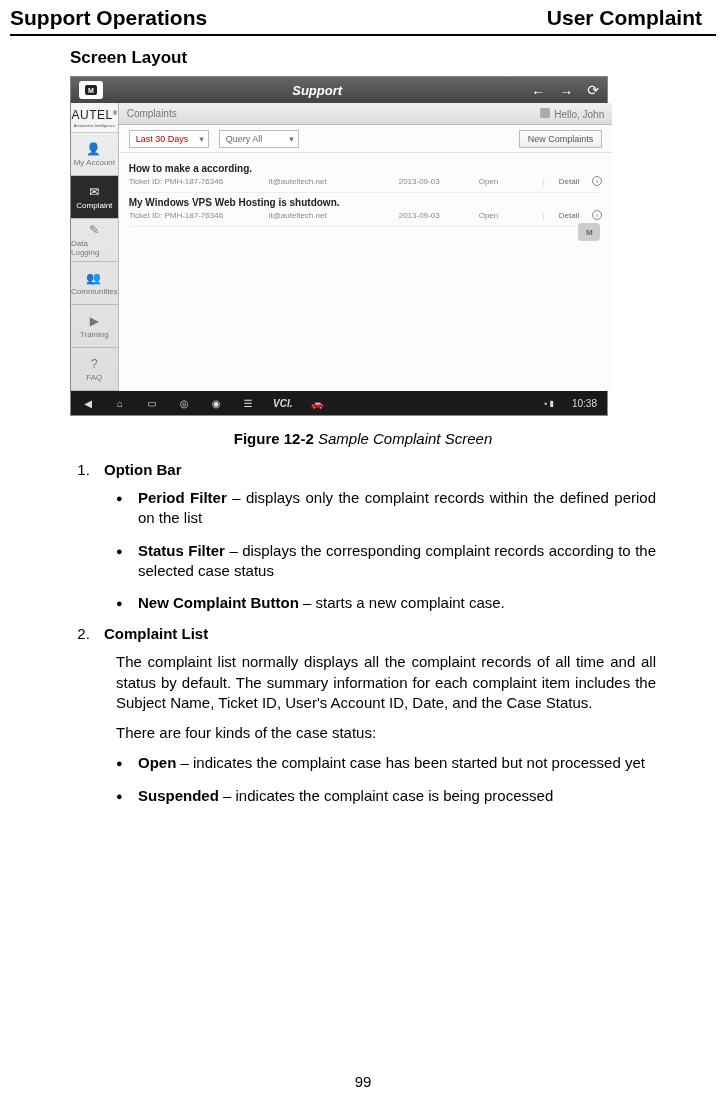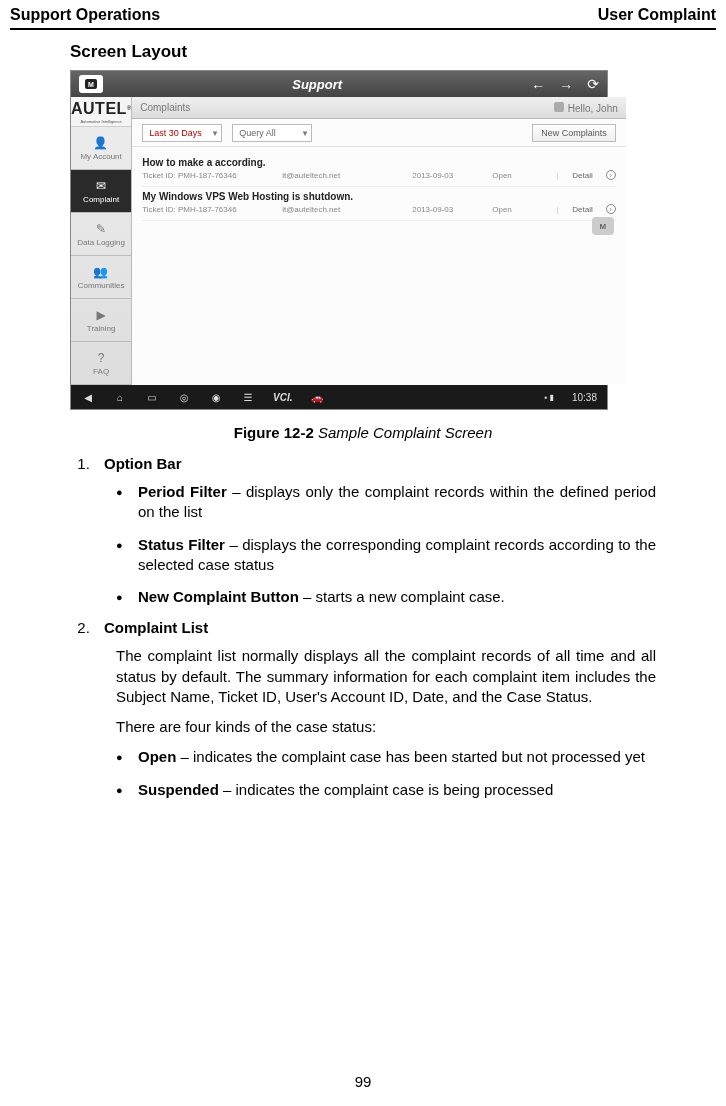--- a/index.html
+++ b/index.html
@@ -7,23 +7,23 @@
     width: 726px;
     height: 1106px;
     font-family: Arial, Helvetica, sans-serif;
     background: #fff;
     color: #000;
     position: relative;
   }
   .page-header {
     display: flex;
     justify-content: space-between;
-    padding: 6px 10px 4px 10px;
+    padding: 6px 24px 4px 10px;
     font-weight: bold;
-    font-size: 16px;
+    font-size: 21px;
   }
   .page-header-rule {
     border: none;
     border-top: 2px solid #000;
     margin: 0 10px 12px 10px;
   }
   .content {
     padding: 0 70px;
   }
   .section-heading {
@@ -67,21 +67,21 @@
     display: flex; flex-direction: column;
   }
   .shot-logo {
     height: 30px;
     background: #f5f5f5;
     border-bottom: 1px solid #ccc;
     display: flex; align-items: center; justify-content: center;
     flex-direction: column;
     gap: 1px;
   }
-  .shot-logo .brand { font-weight: bold; font-size: 16px; letter-spacing: 0.5px; color:#222;}
+  .shot-logo .brand { font-weight: normal; font-size: 12px; letter-spacing: 0.5px; color:#222;}
   .shot-logo .reg { font-size:6px; vertical-align:super;}
   .shot-logo .sub { font-size: 4px; color:#555; }
   .shot-side-item {
     height: 43px;
     border-bottom: 1px solid #bbb;
     display: flex; flex-direction: column;
     align-items: center; justify-content: center;
     gap: 2px;
     color: #777;
     font-size: 8px;

